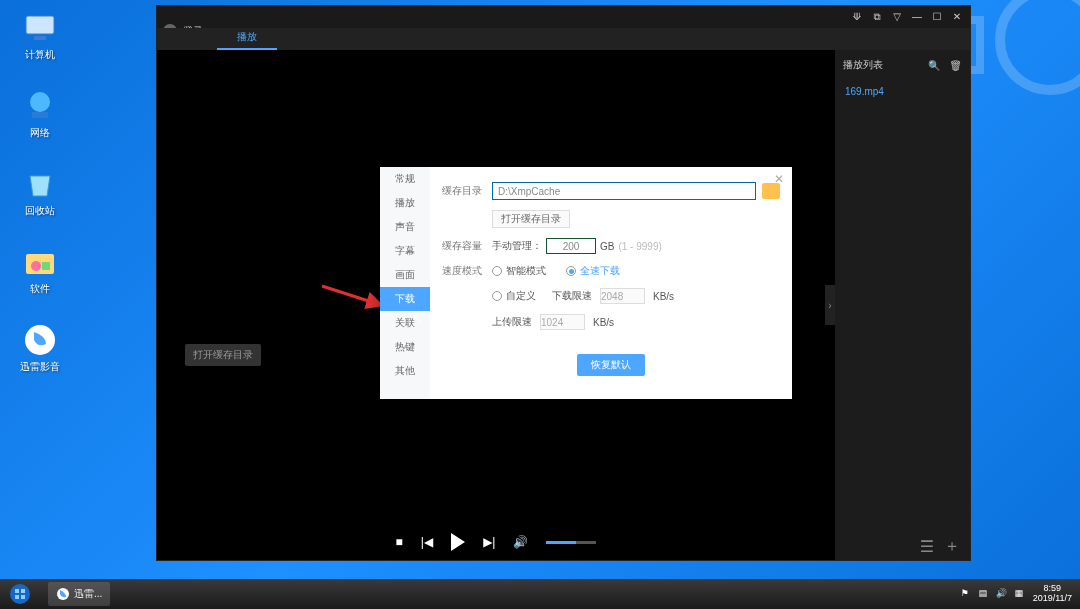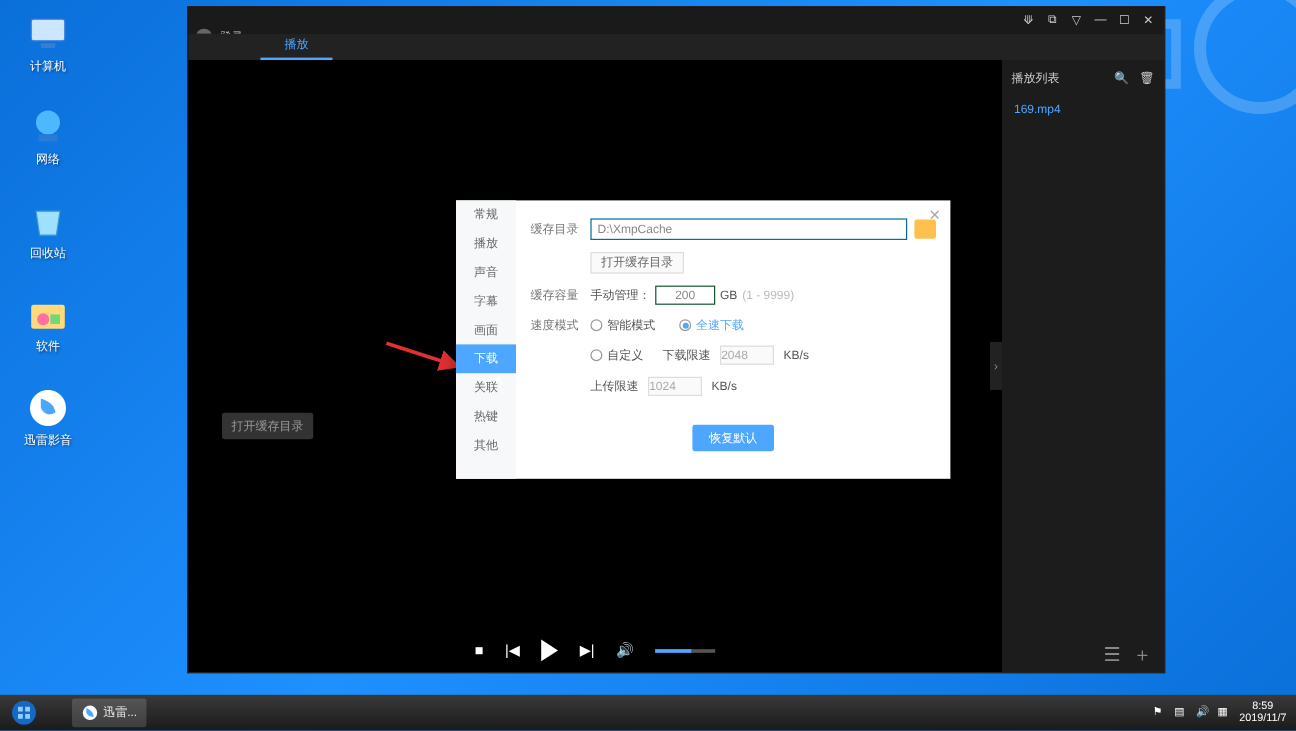--- a/index.html
+++ b/index.html
@@ -5,21 +5,21 @@
   * { margin: 0; padding: 0; box-sizing: border-box; font-family: "Microsoft YaHei", sans-serif; }
   body { width: 1080px; height: 609px; overflow: hidden; position: relative; background: linear-gradient(135deg, #0a6fd9 0%, #1e90ff 50%, #0a6fd9 100%); }
   .desktop { position: absolute; inset: 0; }
   .desktop-icons { position: absolute; left: 10px; top: 10px; display: flex; flex-direction: column; gap: 26px; }
   .desktop-icon { display: flex; flex-direction: column; align-items: center; width: 60px; cursor: pointer; }
   .desktop-icon .icon-img { width: 36px; height: 36px; margin-bottom: 2px; display:flex; align-items:center; justify-content:center; }
   .desktop-icon .label { color: #fff; font-size: 10px; text-shadow: 1px 1px 2px rgba(0,0,0,.5); text-align:center; }
   .taskbar { position: absolute; left: 0; right: 0; bottom: 0; height: 30px; background: linear-gradient(#3a3a3a, #1a1a1a); display:flex; align-items:center; justify-content: space-between; }
   .taskbar-left { display:flex; align-items:center; height:100%; }
   .start-btn { width: 40px; height: 100%; display:flex; align-items:center; justify-content:center; cursor:pointer; }
-  .task-item { height: 24px; margin-left: 20px; padding: 0 8px; background: rgba(255,255,255,.15); border-radius:2px; display:flex; align-items:center; color:#eee; font-size:10px; cursor:pointer; }
+  .task-item { height: 24px; margin-left: 8px; padding: 0 8px; background: rgba(255,255,255,.15); border-radius:2px; display:flex; align-items:center; color:#eee; font-size:10px; cursor:pointer; }
   .taskbar-right { display:flex; align-items:center; gap:6px; padding-right:8px; color:#fff; font-size:9px; }
   .tray-icons { display:flex; gap:6px; }
   .tray-icons span { width:12px; height:12px; display:inline-block; }
   .taskbar-time { text-align:center; line-height:1.1; }
   
   .app-window { position:absolute; left:156px; top:5px; width:815px; height:556px; background:#111; border:1px solid #222; display:flex; flex-direction:column; }
   .app-titlebar { height:22px; background:#1a1a1a; display:flex; align-items:center; justify-content:space-between; padding:0 6px; }
   .titlebar-left { display:flex; align-items:center; gap:6px;margin-top:28px; }
   .avatar { width:14px; height:14px; border-radius:50%; background:#666; }
   .login-txt { color:#ccc; font-size:10px; }

